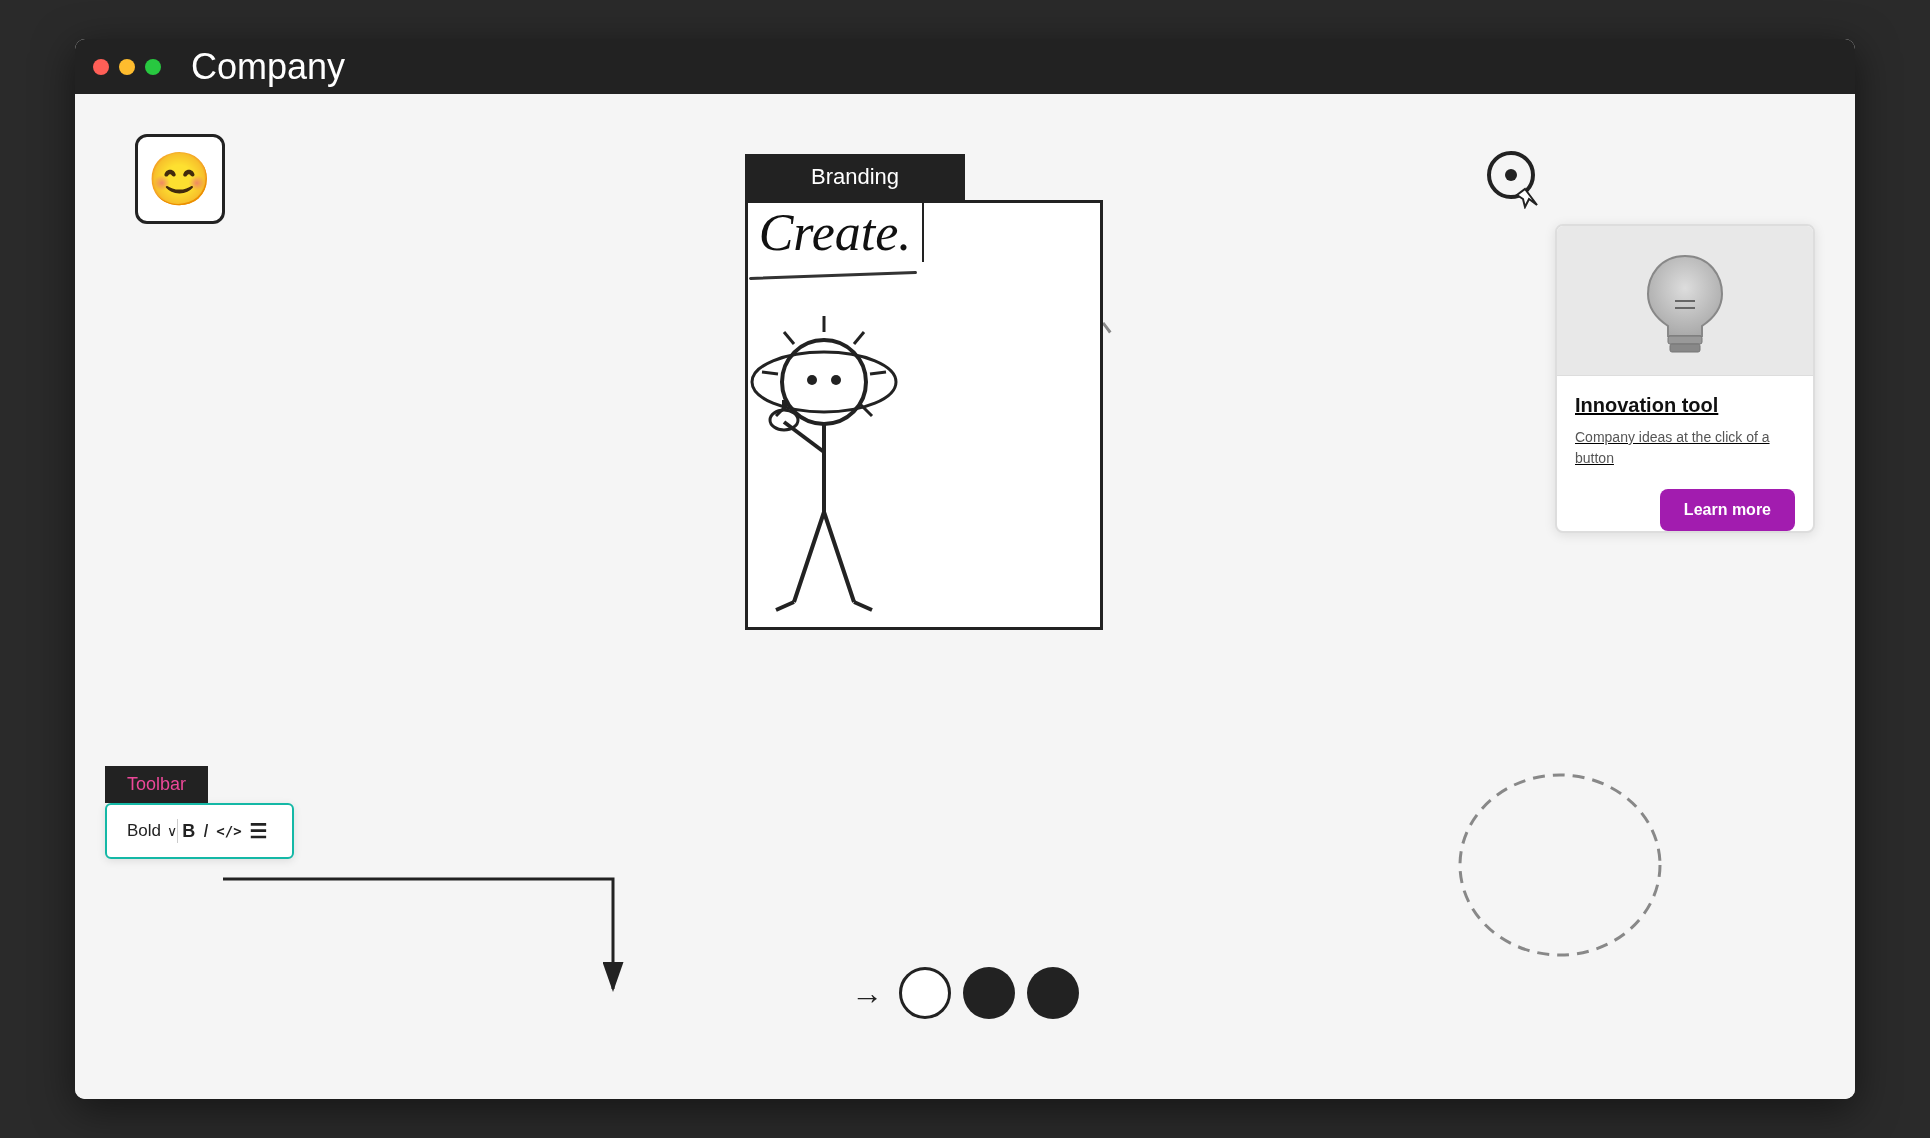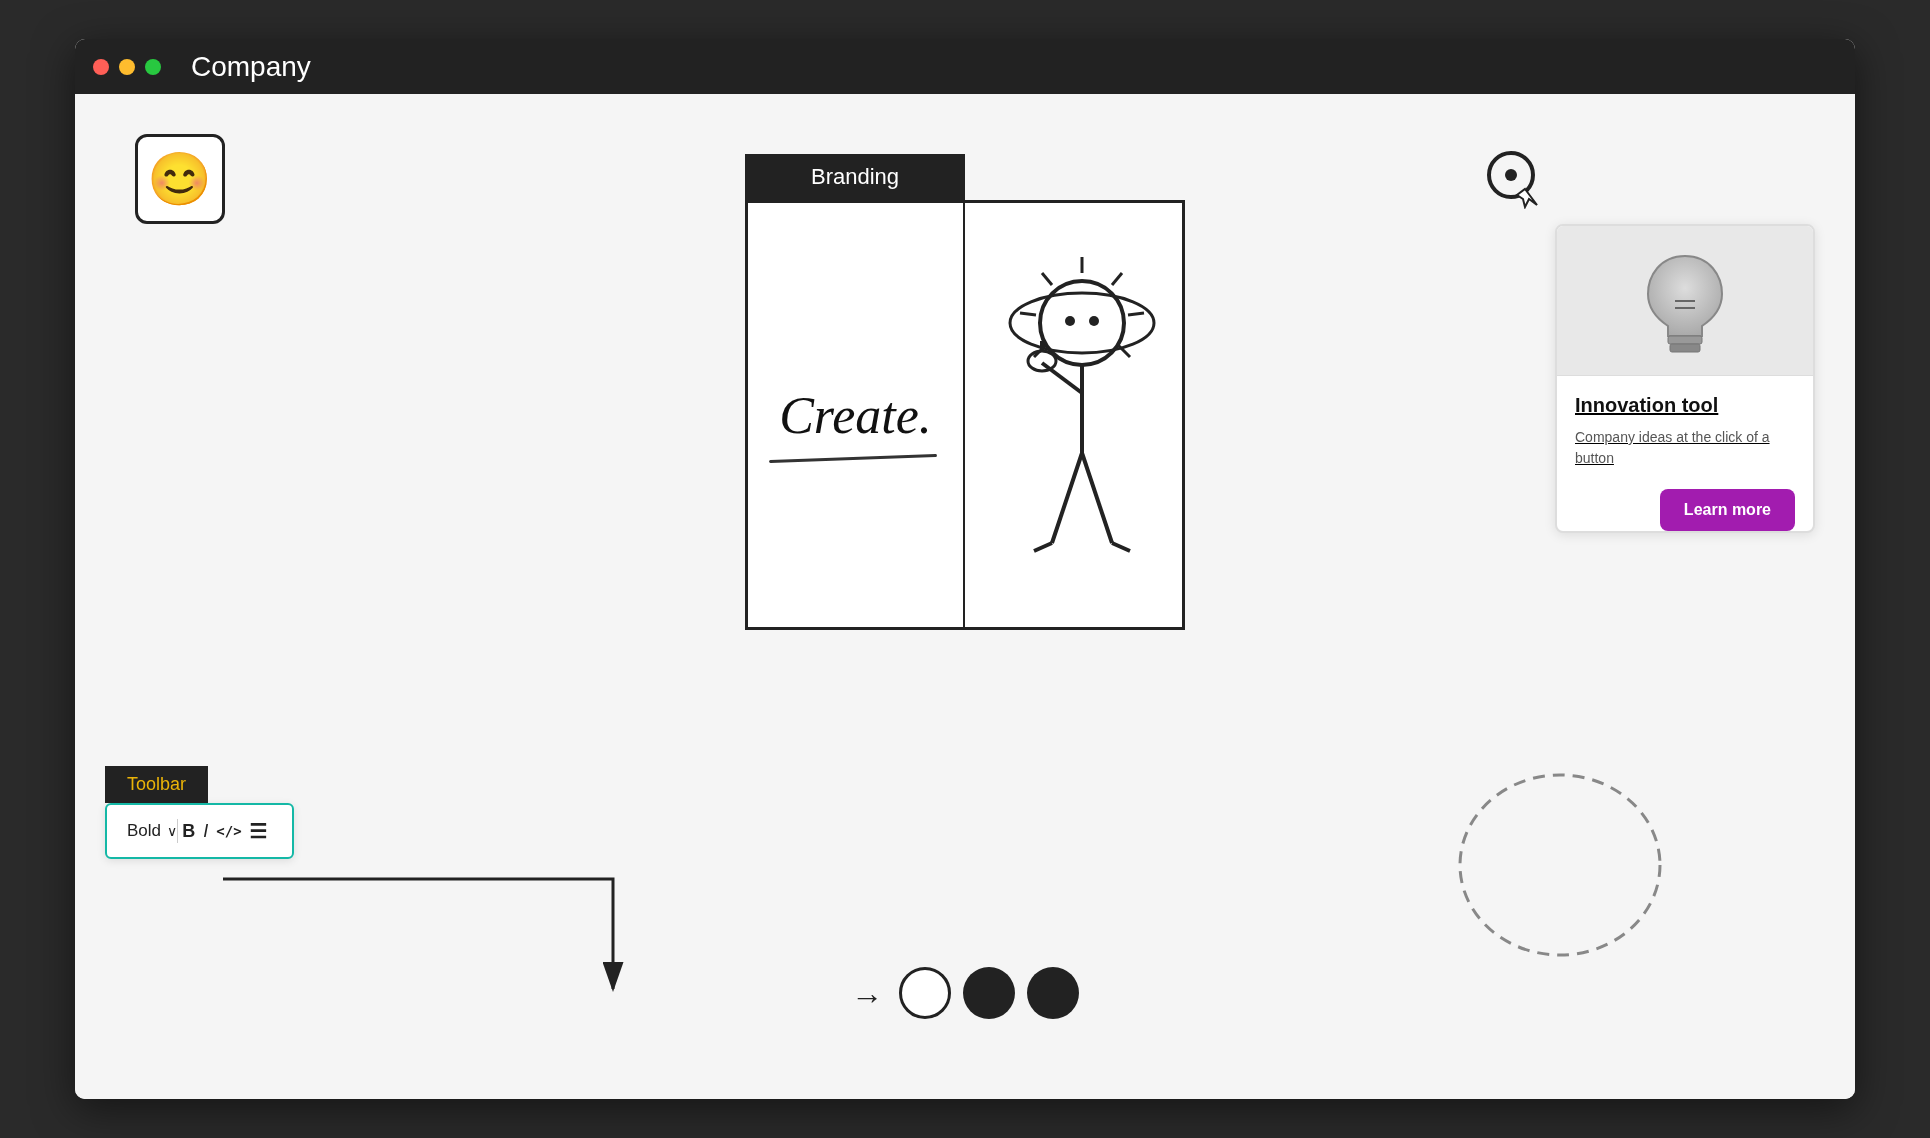--- a/index.html
+++ b/index.html
@@ -40,21 +40,21 @@
       width: 16px;
       height: 16px;
       border-radius: 50%;
     }
     .tl-red { background: #ff5f57; }
     .tl-yellow { background: #febc2e; }
     .tl-green { background: #28c840; }
 
     .browser-title {
       color: #fff;
-      font-size: 28px;
+      font-size: 36px;
       font-weight: 400;
       margin-left: 20px;
     }
 
     .browser-content {
       flex: 1;
       background: #f5f5f5;
       position: relative;
       overflow: hidden;
     }
@@ -90,27 +90,28 @@
       padding: 10px 36px;
       font-size: 22px;
       font-weight: 500;
       width: 220px;
       text-align: center;
       position: relative;
       z-index: 2;
     }
 
     .branding-card {
-      width: 440px;
+      width: 358px;
       height: 430px;
       border: 3px solid #222;
       background: #fff;
       display: flex;
       overflow: hidden;
       position: relative;
+      flex-direction: column;
     }
 
     .branding-left {
       width: 50%;
       border-right: 2px solid #222;
       display: flex;
       align-items: center;
       justify-content: center;
     }
 
@@ -197,21 +198,21 @@
 
     
     .toolbar-container {
       position: absolute;
       bottom: 240px;
       left: 30px;
     }
 
     .toolbar-label {
       background: #222;
-      color: #eab308;
+      color: #ec4899;
       padding: 8px 22px;
       font-size: 18px;
       font-weight: 500;
       display: inline-block;
       margin-bottom: 0;
     }
 
     .toolbar-strip {
       background: #fff;
       border: 2px solid #14b8a6;

